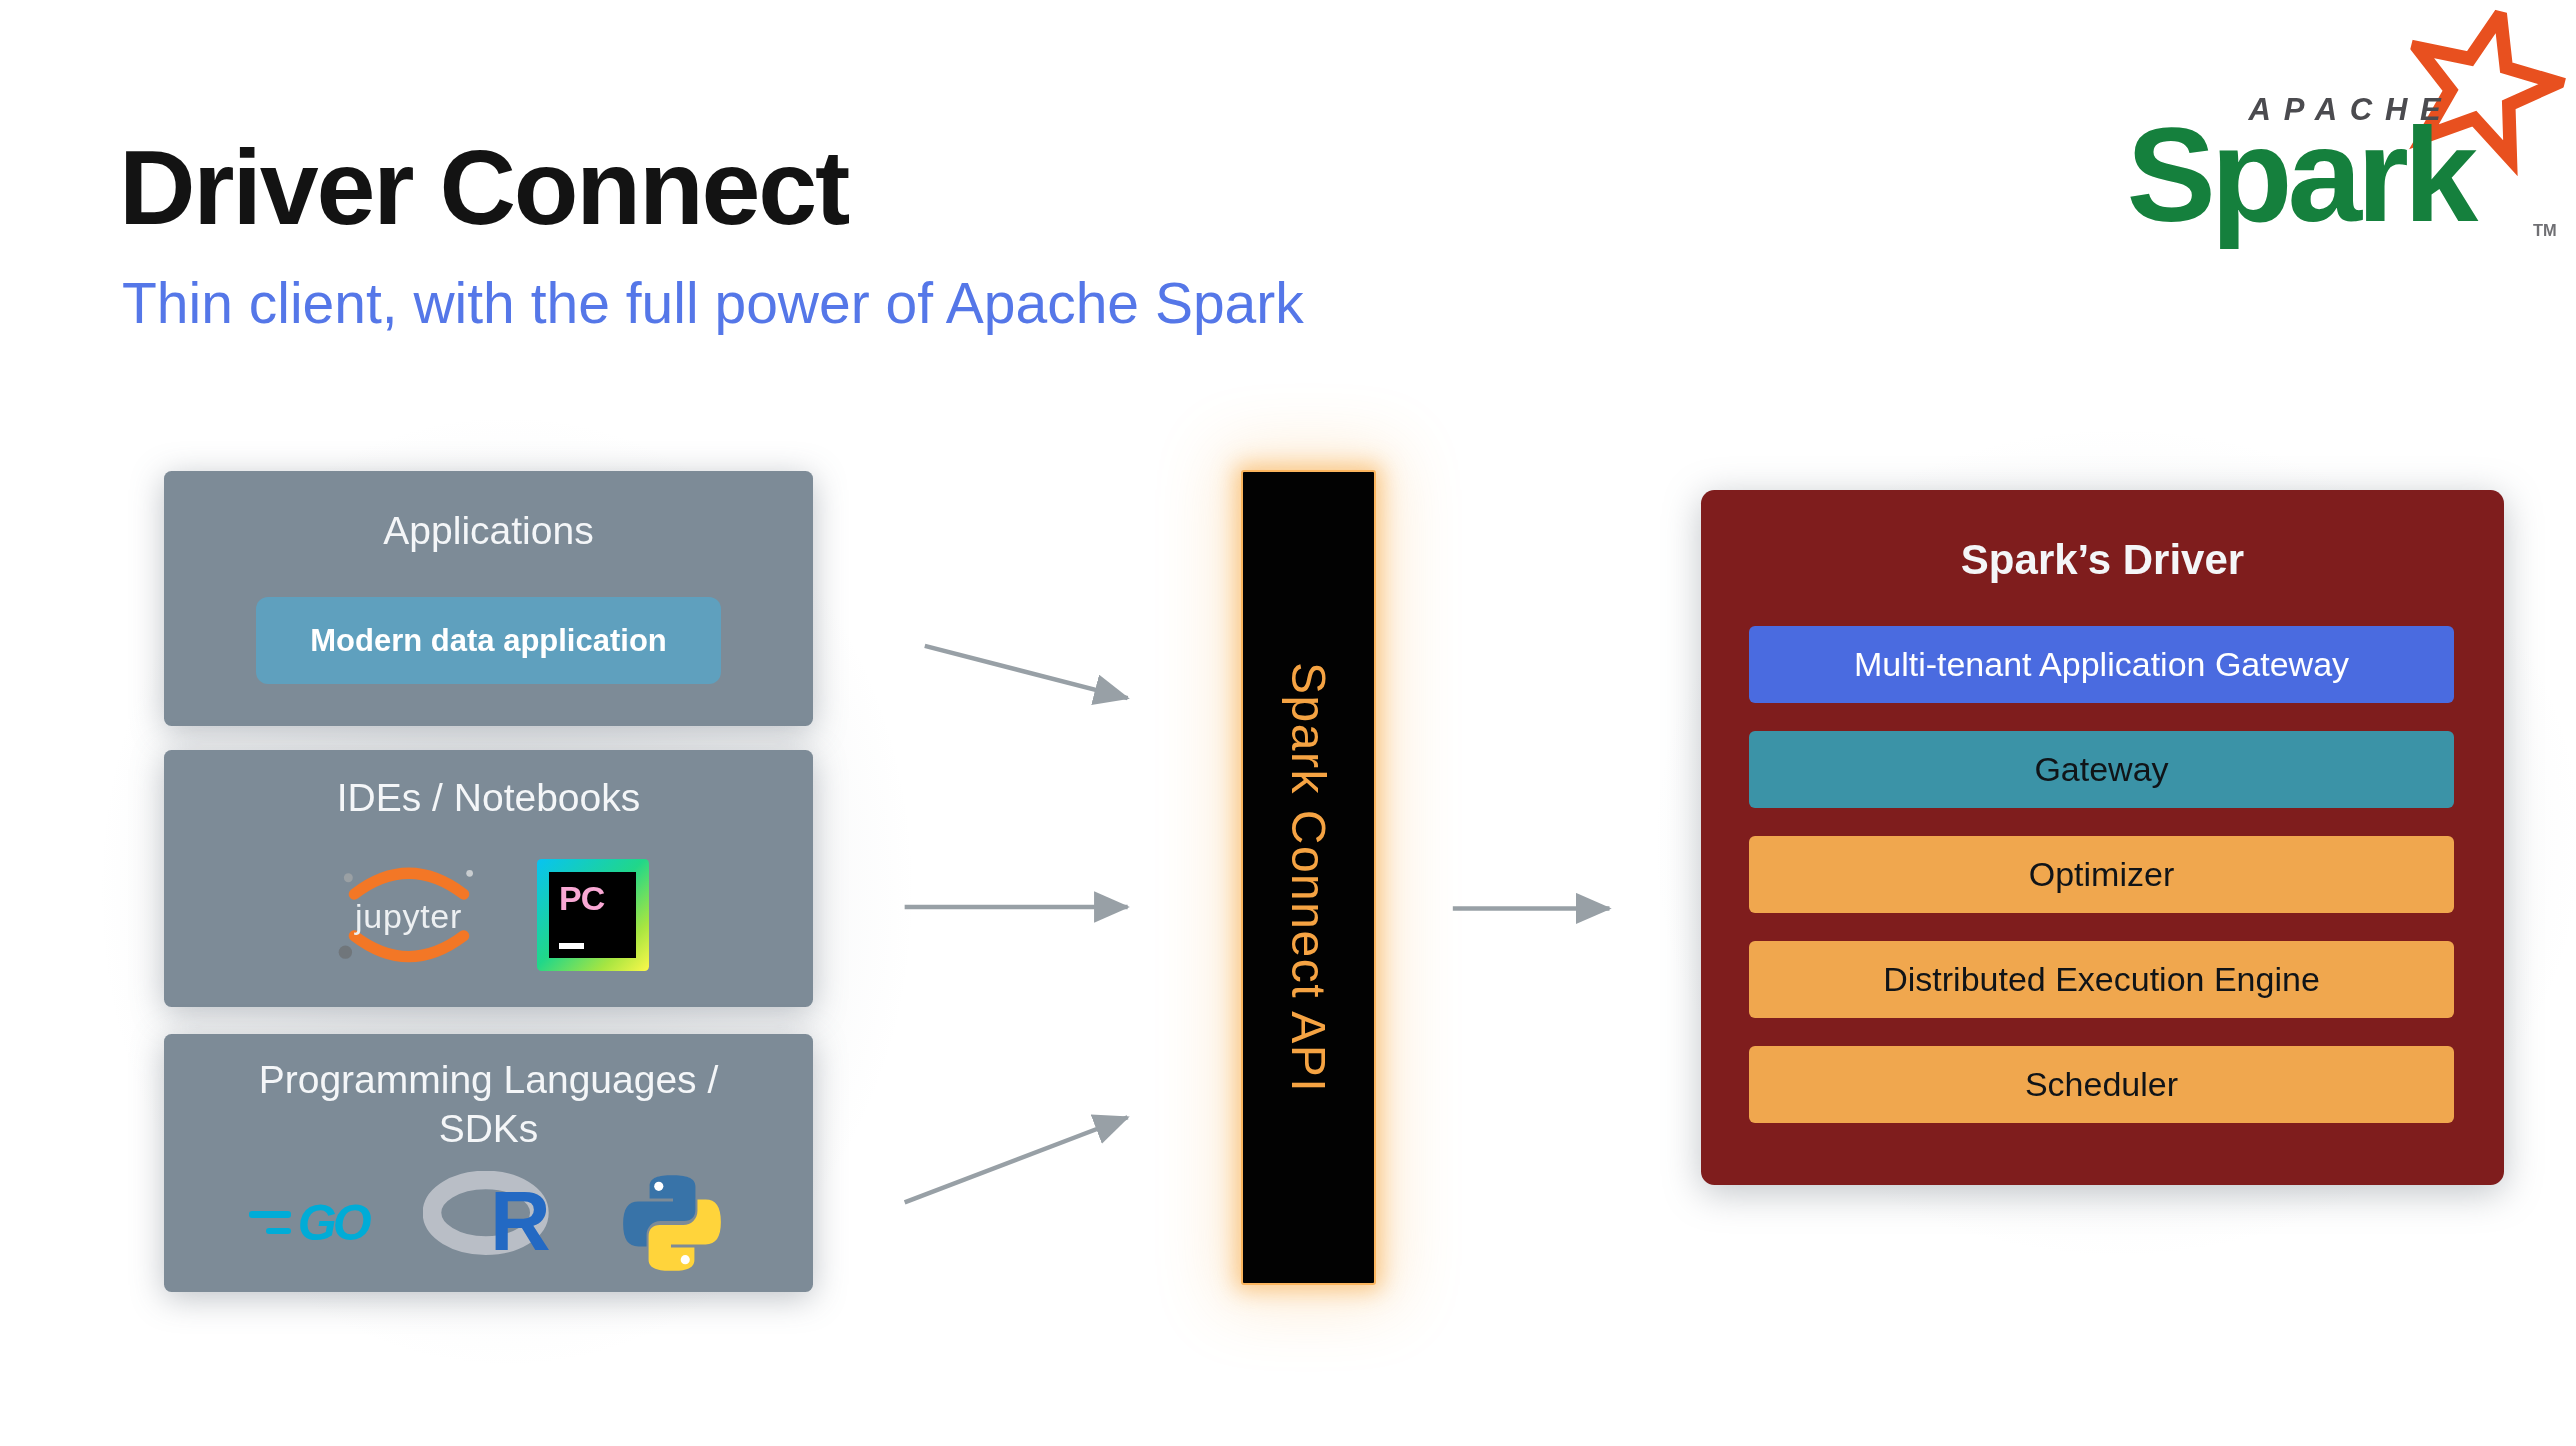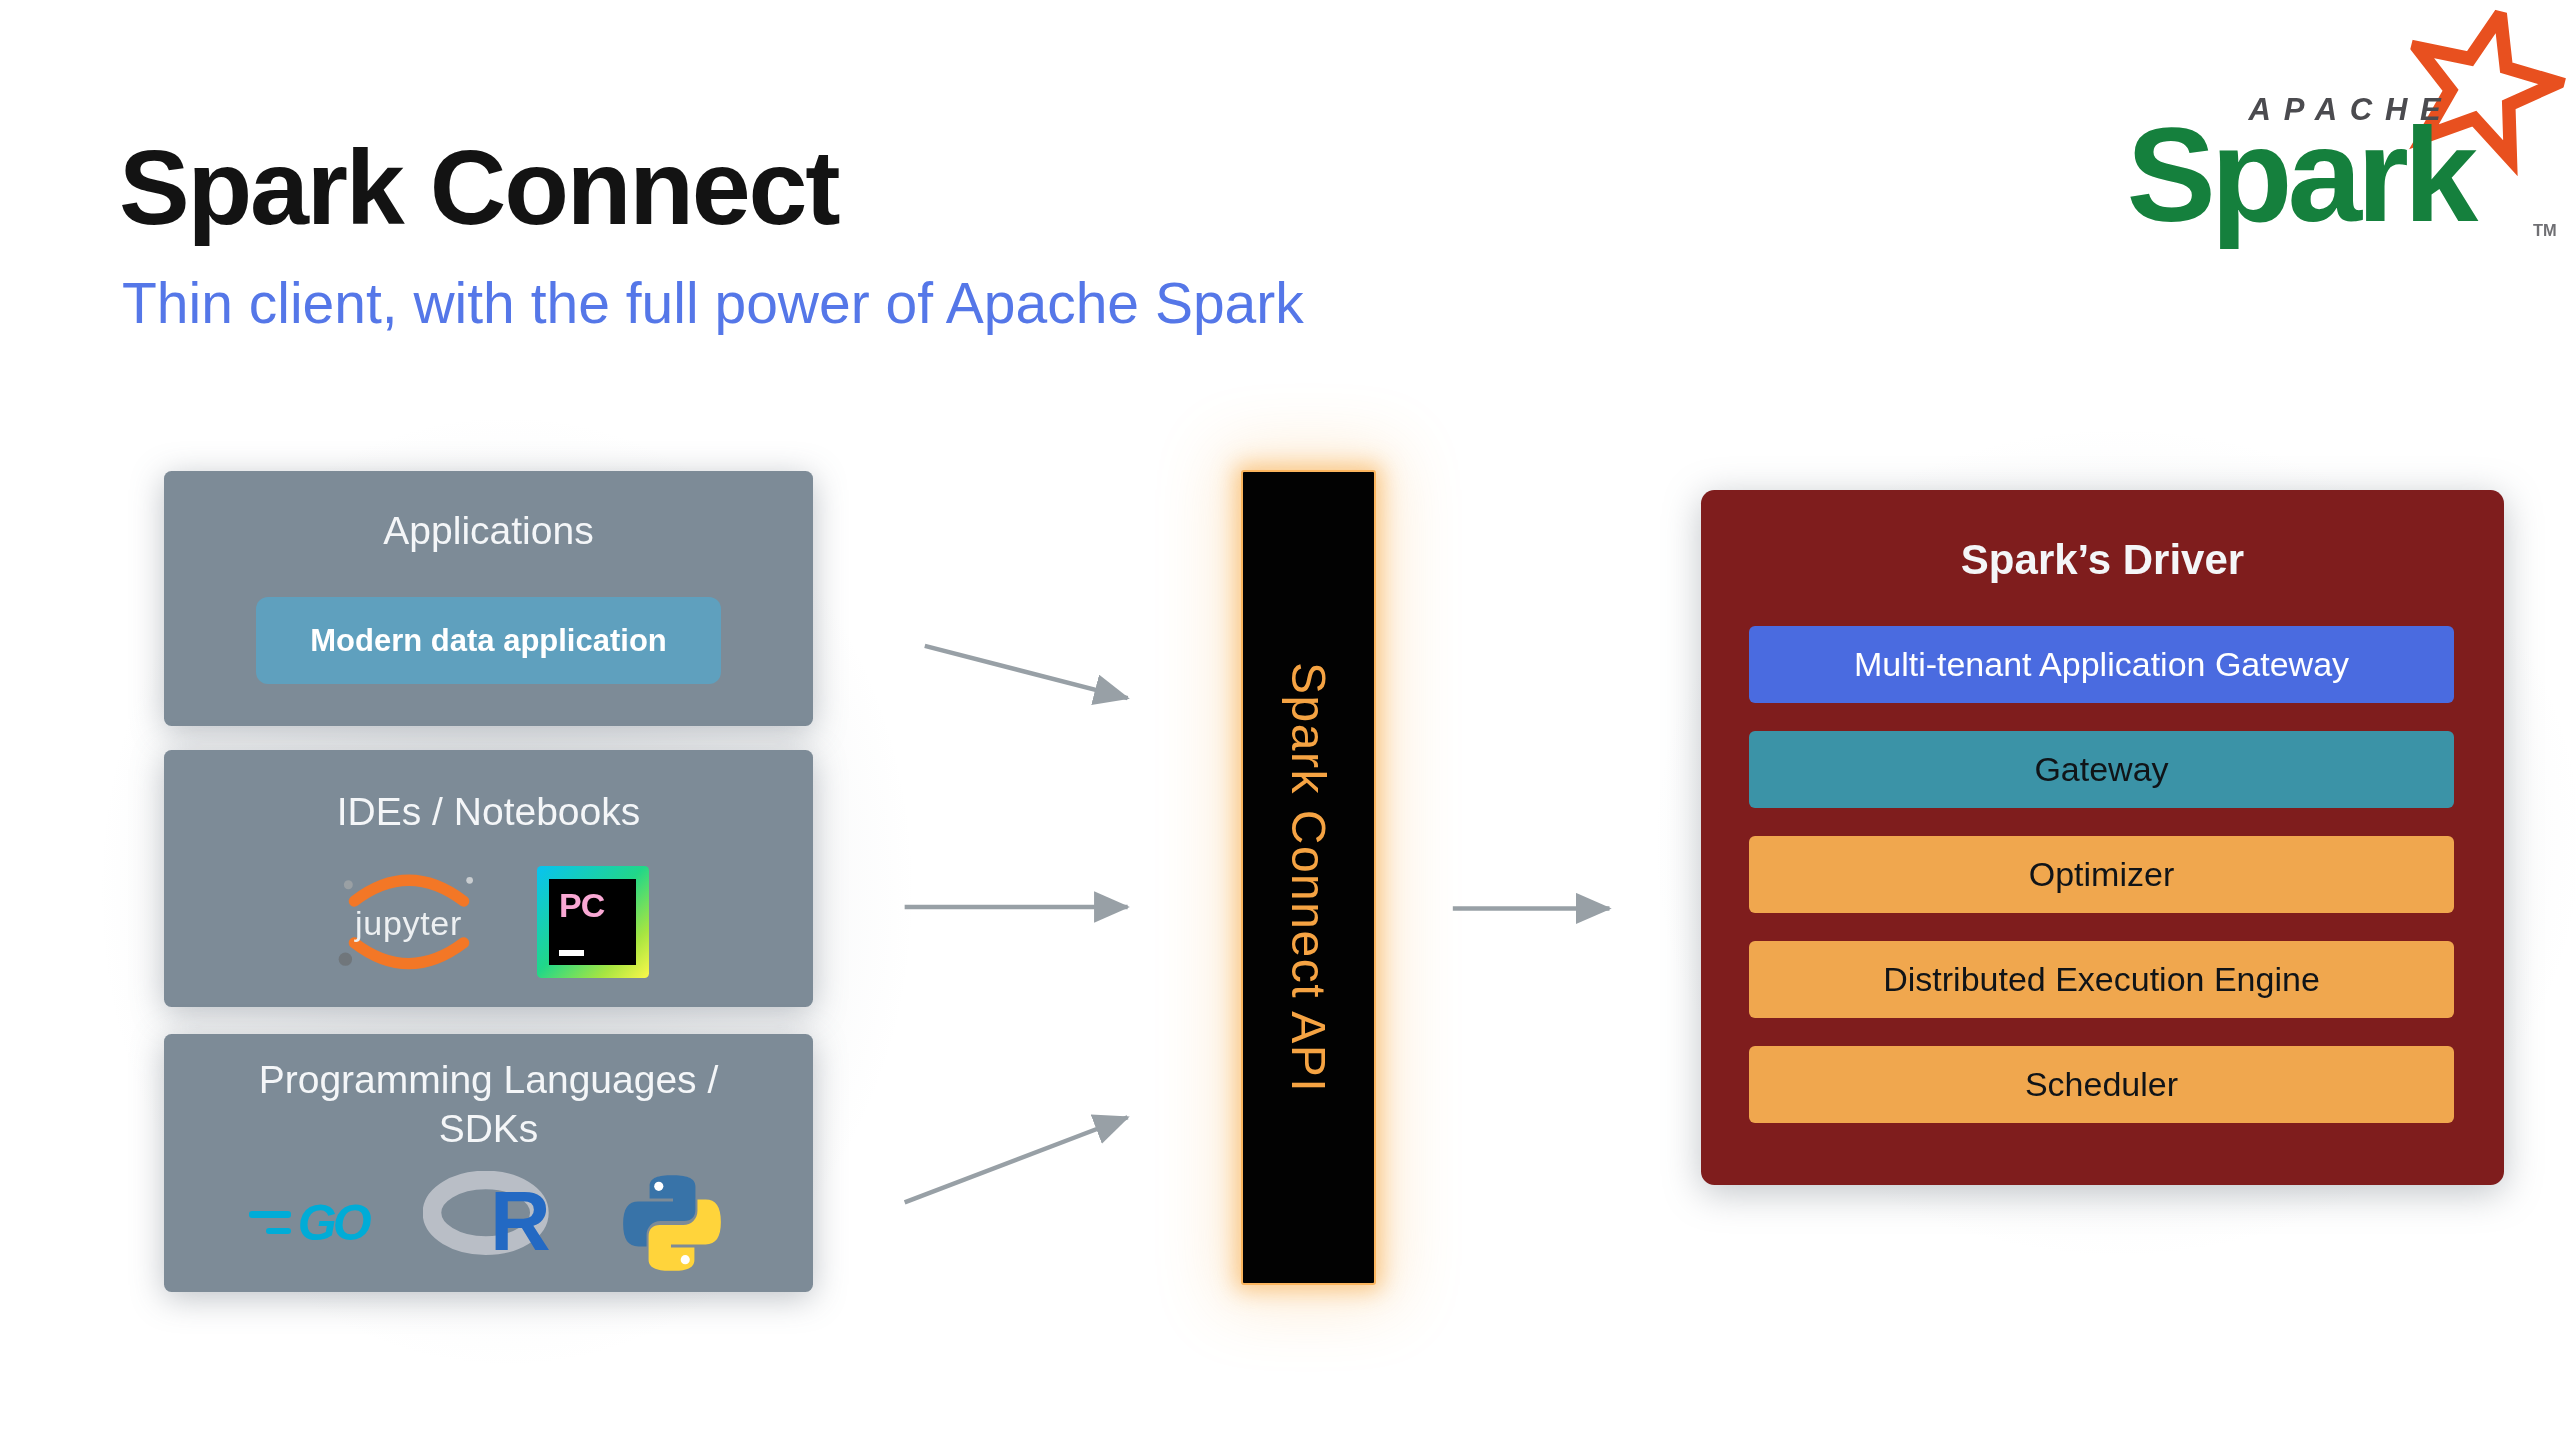--- a/index.html
+++ b/index.html
@@ -25,21 +25,21 @@
   .spark-star{position:absolute;right:-4.5px;top:-10.4px;width:158px;height:158px;transform:rotate(14deg);}
   .tm-text{position:absolute;right:0;bottom:18px;font-size:16.4px;color:#6F6F73;font-weight:700;}
 
   
   .panel{position:absolute;z-index:2;border-radius:7.5px;display:flex;flex-direction:column;
     align-items:center;box-shadow:0 6px 33px rgba(110,120,130,0.45);color:#F4F6F8;}
   .panel-title{font-size:39px;font-weight:500;text-align:center;line-height:1.25;}
   .apps-panel{left:164px;top:471px;width:649px;height:255px;}
   .apps-panel .panel-title{margin-top:36px;}
   .ides-panel{left:164px;top:750px;width:649px;height:257px;}
-  .ides-panel .panel-title{margin-top:38px;}
+  .ides-panel .panel-title{margin-top:24px;}
   .langs-panel{left:164px;top:1034px;width:649px;height:258px;}
   .langs-panel .panel-title{margin-top:22.4px;max-width:492px;}
   .panel-content{flex:1;display:flex;align-items:center;justify-content:center;width:100%;}
 
   .chip{height:87px;border-radius:12px;display:flex;align-items:center;justify-content:center;
     padding:0 54px;font-size:31px;font-weight:700;color:#ffffff;}
 
   
   .ides-content{gap:48px;}
   .jupyter-logo{position:relative;width:160px;height:133px;}
@@ -85,21 +85,21 @@
   .arrows{position:absolute;left:0;top:0;z-index:1;pointer-events:none;}
 </style>
 </head>
 <body>
 
 <div class="slide">
 
   <div class="glow glow-left"></div>
   <div class="glow glow-right"></div>
 
-  <h1 class="title">Spark Connect</h1>
+  <h1 class="title">Driver Connect</h1>
   <div class="subtitle" style="color: rgb(85, 119, 232);">Thin client, with the full power of Apache Spark</div>
 
   <div class="spark-logo">
     <svg class="spark-star" viewBox="0 0 100 100">
       <polygon points="50,2 61.8,33.8 95.7,35.2 69,56.2 78.2,88.8 50,70 21.8,88.8 31,56.2 4.3,35.2 38.2,33.8" fill="#ffffff" stroke="#E8501F" stroke-width="8.5" stroke-linejoin="miter"></polygon>
     </svg>
     <div class="apache-text">APACHE</div>
     <div class="spark-wordmark">Spark</div>
     <div class="tm-text">TM</div>
   </div>

